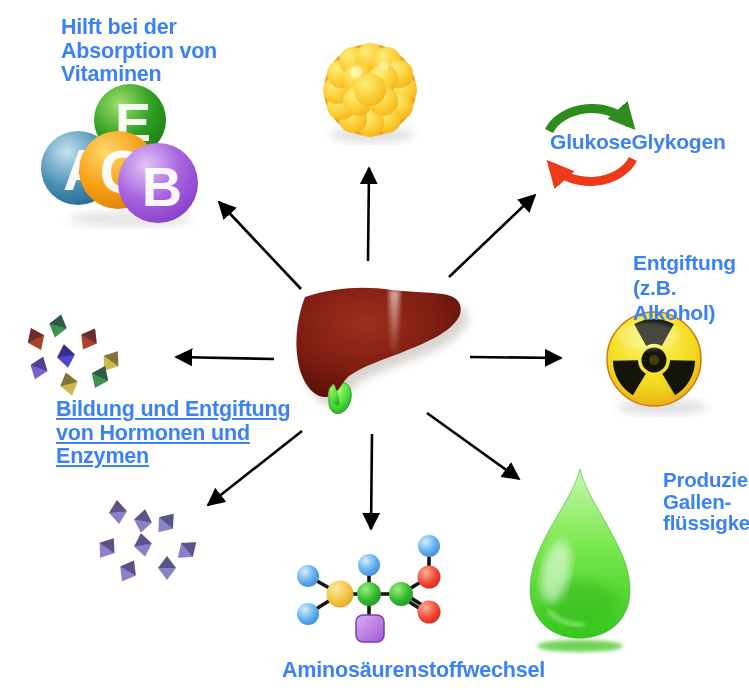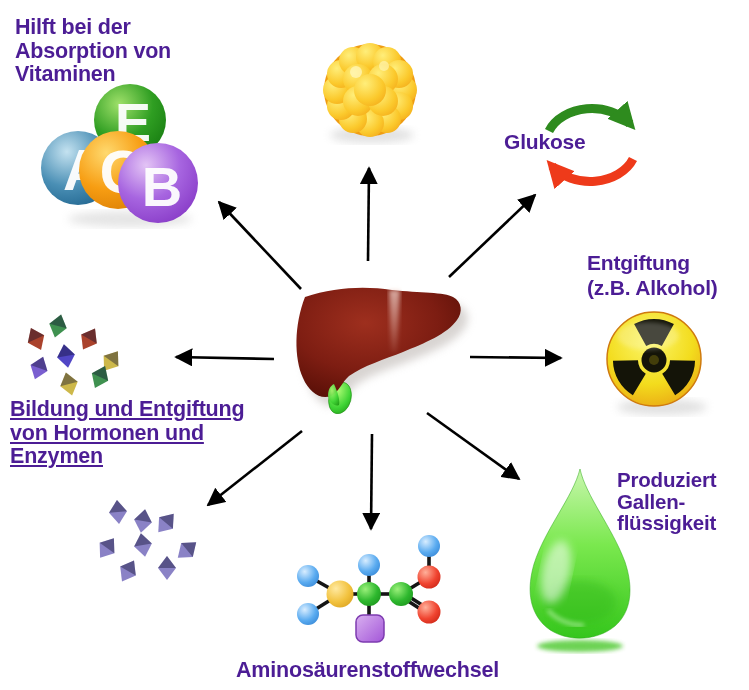--- a/index.html
+++ b/index.html
@@ -1,20 +1,20 @@
 <!DOCTYPE html>
 <html><head>
 <meta charset="utf-8">
 <style>
   html,body{margin:0;padding:0;background:#fff;}
   #stage{position:relative;width:749px;height:690px;background:#fff;overflow:hidden;
          font-family:"Liberation Sans",sans-serif;}
   #art{position:absolute;left:0;top:0;z-index:1;}
-  .label{position:absolute;z-index:2;font-weight:700;color:#4c1d95;
-         white-space:pre-line;letter-spacing:-0.2px;}
+  .label{position:absolute;z-index:2;font-weight:700;color:#3b82f6;
+         white-space:pre-line;letter-spacing:-0.2px;margin-left:46px;}
   .lbl-vitamins{left:15px;top:16px;font-size:21.5px;line-height:23.5px;}
   .lbl-cholesterol{left:246px;top:13px;font-size:21.5px;}
   .lbl-glucose{left:504px;top:130px;font-size:21px;display:flex;}
   .lbl-detox{left:587px;top:250px;font-size:21px;line-height:25px;}
   .lbl-hormones{left:10px;top:398px;font-size:21.5px;line-height:23.5px;text-decoration:underline;}
   .lbl-bile{left:617px;top:469px;font-size:20.5px;line-height:21.5px;}
   .lbl-amino{left:236px;top:658px;font-size:21.5px;}
   .ball-letter{font-family:"Liberation Sans",sans-serif;font-weight:700;fill:#ffffff;opacity:.95;}
 </style>
 </head>
@@ -256,20 +256,21 @@
     <circle cx="429" cy="577" r="11.5" fill="url(#gRedA)"></circle>
     <circle cx="429" cy="612" r="11.5" fill="url(#gRedA)"></circle>
   </g>
 </svg>
 
   <div class="label lbl-vitamins">Hilft bei der
 Absorption von
 Vitaminen</div>
   <div class="label lbl-glucose">
     <span>Glukose</span>
+    <span>Glykogen</span>
   </div>
   <div class="label lbl-detox">Entgiftung
 (z.B. Alkohol)</div>
   <div class="label lbl-hormones">Bildung und Entgiftung
 von Hormonen und
 Enzymen</div>
   <div class="label lbl-bile">Produziert
 Gallen-
 flüssigkeit</div>
   <div class="label lbl-amino">Aminosäurenstoffwechsel</div>

